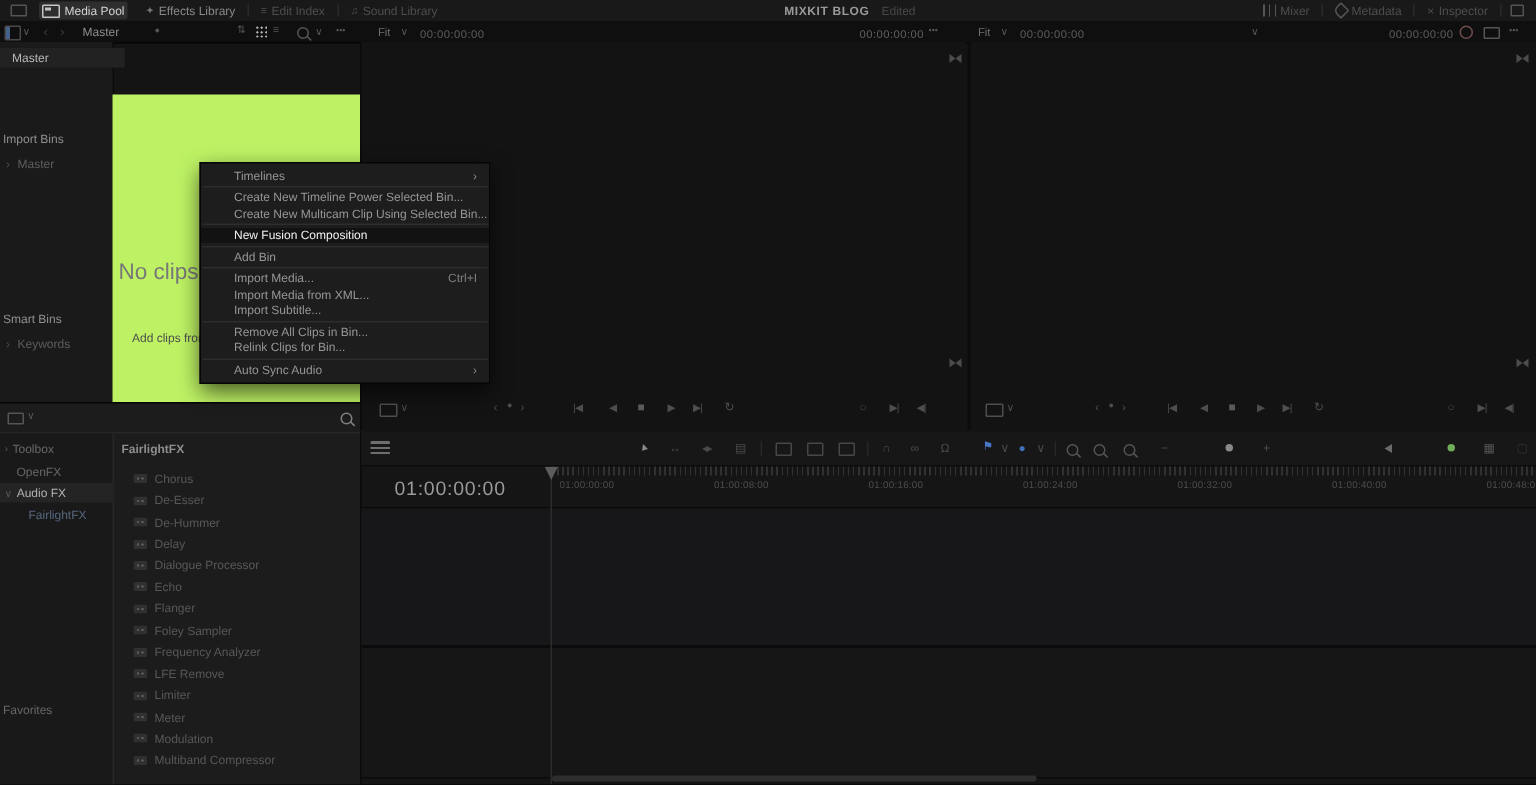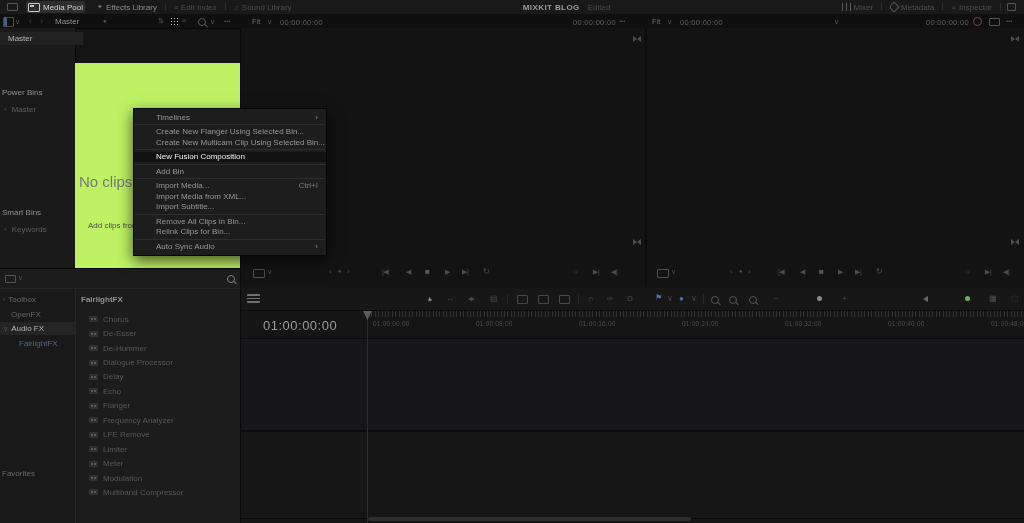--- a/index.html
+++ b/index.html
@@ -195,21 +195,21 @@
         <span class="recticon" style="display:block;"></span>
       </span>
     <span class="abs hicon" style="left:1006px;top:4px;font-size:6px;">•••</span>
   </div>
 
   <div id="binsidebar" class="abs">
     <div class="binrow" style="left:0;top:4px;width:75px;height:13px;background:#222;color:#b5b5b5;padding-left:8px;">
       <span>Master</span>
     </div>
     <div class="binrow" style="left:2px;top:60px;color:#909090;">
-      <span>Power Bins</span>
+      <span>Import Bins</span>
     </div>
     <div class="binrow" style="left:4px;top:77px;color:#5d5d5d;">
       <span style="margin-right:5px;color:#4a4a4a;">›</span>
       <span>Master</span>
     </div>
     <div class="binrow" style="left:2px;top:180px;color:#909090;">
       <span>Smart Bins</span>
     </div>
     <div class="binrow" style="left:4px;top:197px;color:#5d5d5d;">
       <span style="margin-right:5px;color:#4a4a4a;">›</span>
@@ -318,33 +318,37 @@
       <div class="plug">
           <span class="plugicon"></span>
           <span>De-Esser</span>
         </div>
       <div class="plug">
           <span class="plugicon"></span>
           <span>De-Hummer</span>
         </div>
       <div class="plug">
           <span class="plugicon"></span>
+          <span>Delay</span>
+        </div>
+      <div class="plug">
+          <span class="plugicon"></span>
           <span>Dialogue Processor</span>
         </div>
       <div class="plug">
           <span class="plugicon"></span>
-          <span>Delay</span>
-        </div>
-      <div class="plug">
-          <span class="plugicon"></span>
           <span>Echo</span>
         </div>
       <div class="plug">
           <span class="plugicon"></span>
           <span>Flanger</span>
+        </div>
+      <div class="plug">
+          <span class="plugicon"></span>
+          <span>Foley Sampler</span>
         </div>
       <div class="plug">
           <span class="plugicon"></span>
           <span>Frequency Analyzer</span>
         </div>
       <div class="plug">
           <span class="plugicon"></span>
           <span>LFE Remove</span>
         </div>
       <div class="plug">
@@ -435,21 +439,21 @@
     <div id="tlscroll"></div>
   </div>
 
   <div id="menu" class="abs">
     <div class="mi">
       <span class="lbl">Timelines</span>
       <span class="arr">›</span>
     </div>
     <div class="mdiv"></div>
     <div class="mi">
-      <span class="lbl">Create New Flanger Using Selected Bin...</span>
+      <span class="lbl">Create New Timeline Power Selected Bin...</span>
     </div>
     <div class="mi">
       <span class="lbl">Create New Multicam Clip Using Selected Bin...</span>
     </div>
     <div class="mdiv"></div>
     <div class="mi hl">
       <span class="lbl">New Fusion Composition</span>
     </div>
     <div class="mdiv"></div>
     <div class="mi">

